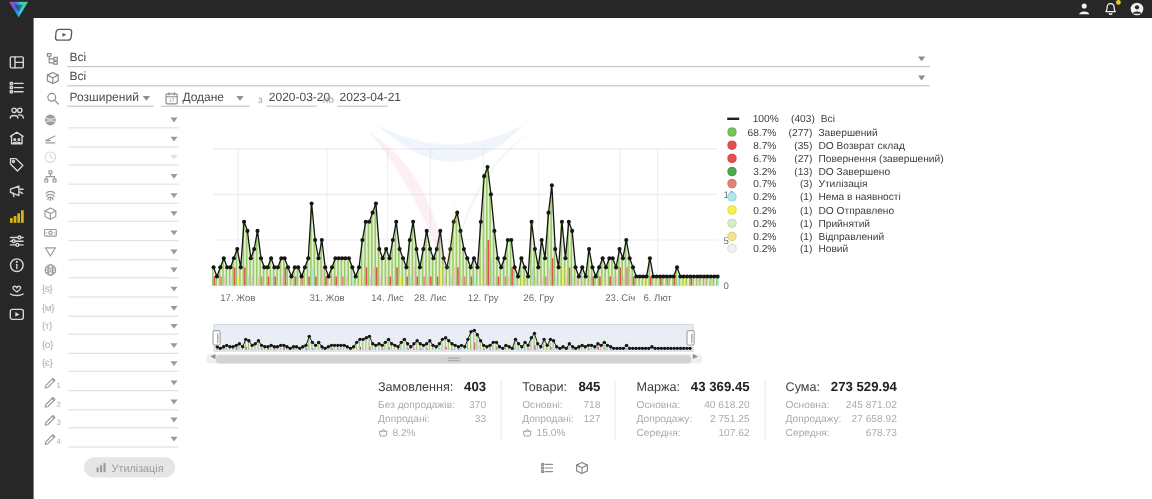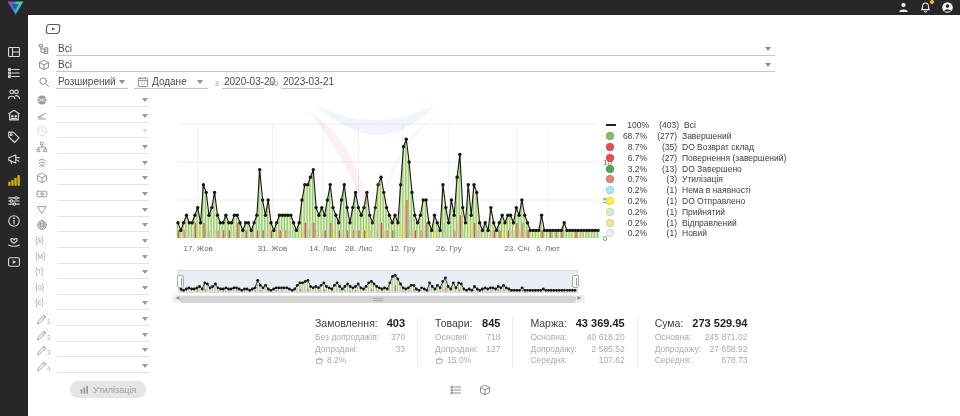--- a/index.html
+++ b/index.html
@@ -34,21 +34,21 @@
   .fs-line { position:absolute; left:23px; top:13px; width:92px; height:1px; background:#e2e2e2; }
   .fs-caret { position:absolute; left:108px; top:5px; border-left:3px solid transparent; border-right:3px solid transparent; border-top:4px solid #9a9a9a; }
   .fs-caret.dis { border-top-color:#e0e0e0; }
   .apply-btn { position:absolute; left:70px; top:381px; height:17px; padding:0 10px; display:flex; align-items:center; gap:4px;
                background:#e5e5e5; border:none; border-radius:9px; color:#9b9b9b; font-size:9px; font-family:inherit; cursor:pointer; }
   .apply-btn svg { width:9px; height:9px; }
   
   .chart-wrap { position:absolute; left:175px; top:90px; width:442px; height:172px; }
   .watermark { position:absolute; left:110px; top:5px; width:180px; height:140px; opacity:0.10; }
   
-  .legend { position:absolute; left:606px; top:120px; width:195px; }
+  .legend { position:absolute; left:606px; top:94px; width:195px; }
   .lg-row { display:flex; align-items:center; height:10.8px; font-size:8.5px; color:#3c3c3c; }
   .lg-sw { width:8px; height:8px; border-radius:50%; margin-right:3px; flex:none; border:1px solid rgba(0,0,0,0.08); }
   .lg-dash { width:10px; height:2px; background:#222; margin-right:3px; flex:none; }
   .lg-pct { width:30px; text-align:right; flex:none; }
   .lg-cnt { width:30px; text-align:right; flex:none; }
   .lg-lab { margin-left:5px; white-space:nowrap; }
   
   .brush { position:absolute; left:178px; top:270px; width:400px; height:23px; background:#e9eef5; border:1px solid #d3dae4; }
   .b-handle { position:absolute; top:4px; width:7px; height:13px; background:#fff; border:1px solid #a8a8a8; border-radius:2px; z-index:2; }
   .b-handle::after { content:""; position:absolute; left:2.5px; top:2px; width:1px; height:8px; background:#999; }
@@ -275,21 +275,21 @@
     </svg>
   </span>
 <span class="f-text" style="left:152px; top:76px;">Додане</span>
 <span class="caret" style="left:197px; top:80px;"></span>
 <div class="uline" style="left:134px; top:88px; width:74px;"></div>
 
 <span class="f-label" style="left:215px; top:78px;">з</span>
 <span class="f-text" style="left:224px; top:76px;">2020-03-20</span>
 <div class="uline" style="left:222px; top:88px; width:42px;"></div>
 <span class="f-label" style="left:269px; top:78px;">по</span>
-<span class="f-text" style="left:283px; top:76px;">2023-03-21</span>
+<span class="f-text" style="left:283px; top:76px;">2023-04-21</span>
 <div class="uline" style="left:281px; top:88px; width:42px;"></div>
 
 <div id="filter-sidebar">
     <div class="fs-row" style="top: 93px;">
       <span class="fs-ic">
         <svg viewBox="0 0 16 16" width="12" height="12" style="display:block">
           <g>
             <circle cx="8" cy="8" r="6" fill="currentColor"></circle>
             <path d="M3,6 C6,7.5 10,7.5 13,6 M3,10 C6,8.5 10,8.5 13,10" stroke="#fff" stroke-width="1" fill="none"></path>
           </g>
@@ -1480,21 +1480,21 @@
       <div class="stat-head">
       <span class="stat-title">Маржа:</span>
       <span class="stat-value">43 369.45</span>
       </div>
       <div class="stat-row">
         <span>Основна:</span>
         <span>40 618.20</span>
       </div>
       <div class="stat-row">
         <span>Допродажу:</span>
-        <span>2 585.52</span>
+        <span>2 751.25</span>
       </div>
       <div class="stat-row">
         <span>Середня:</span>
         <span>107.62</span>
       </div>
     </div>
     <div class="stat-card">
       <div class="stat-head">
       <span class="stat-title">Сума:</span>
       <span class="stat-value">273 529.94</span>

